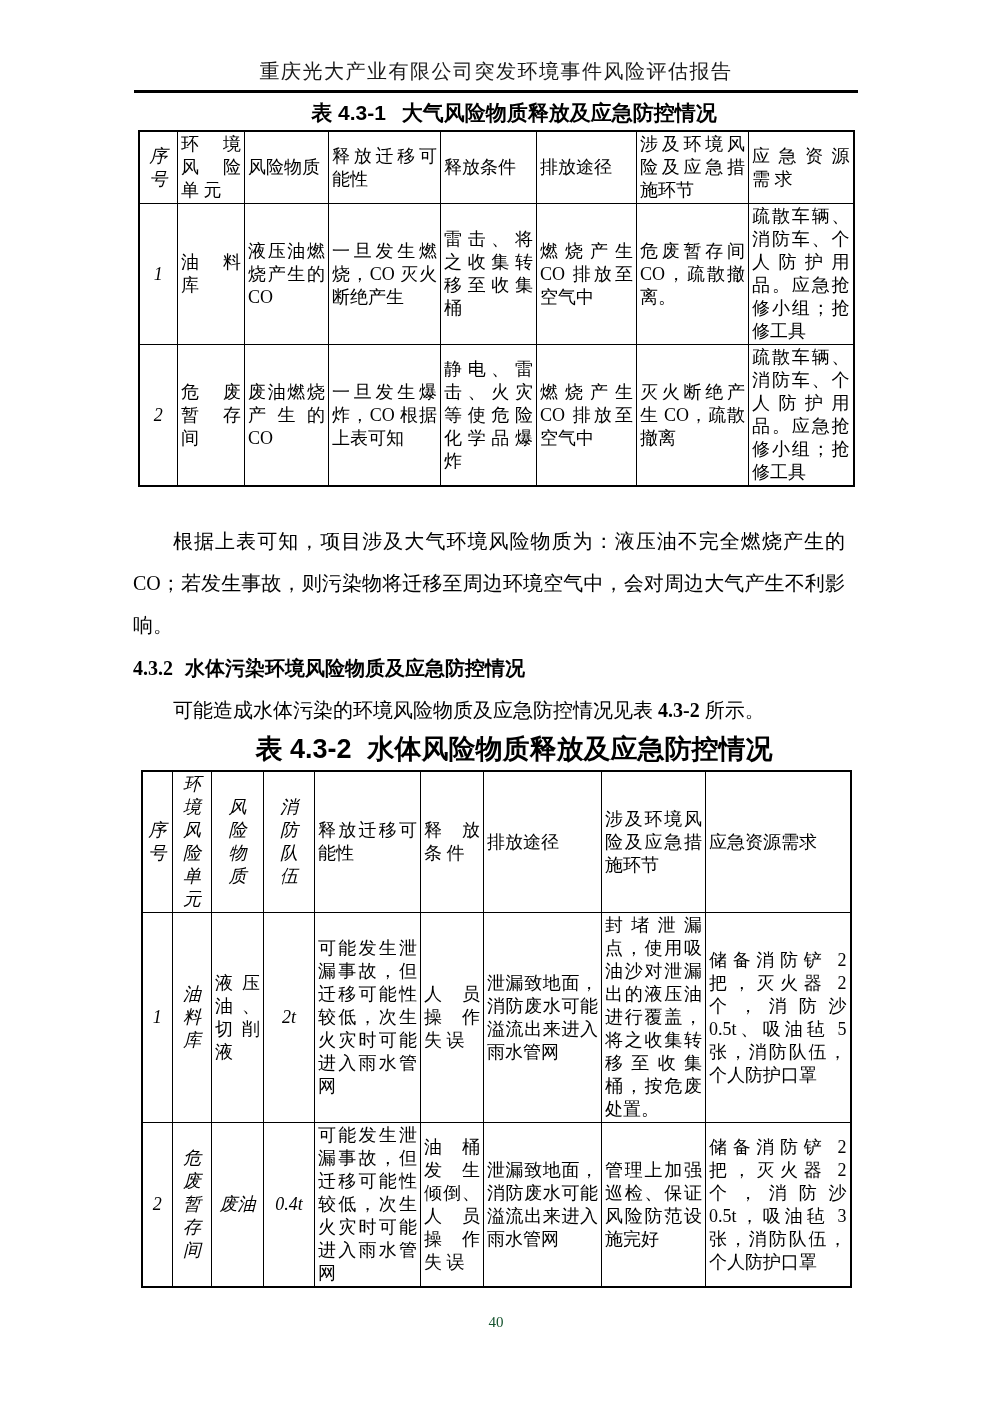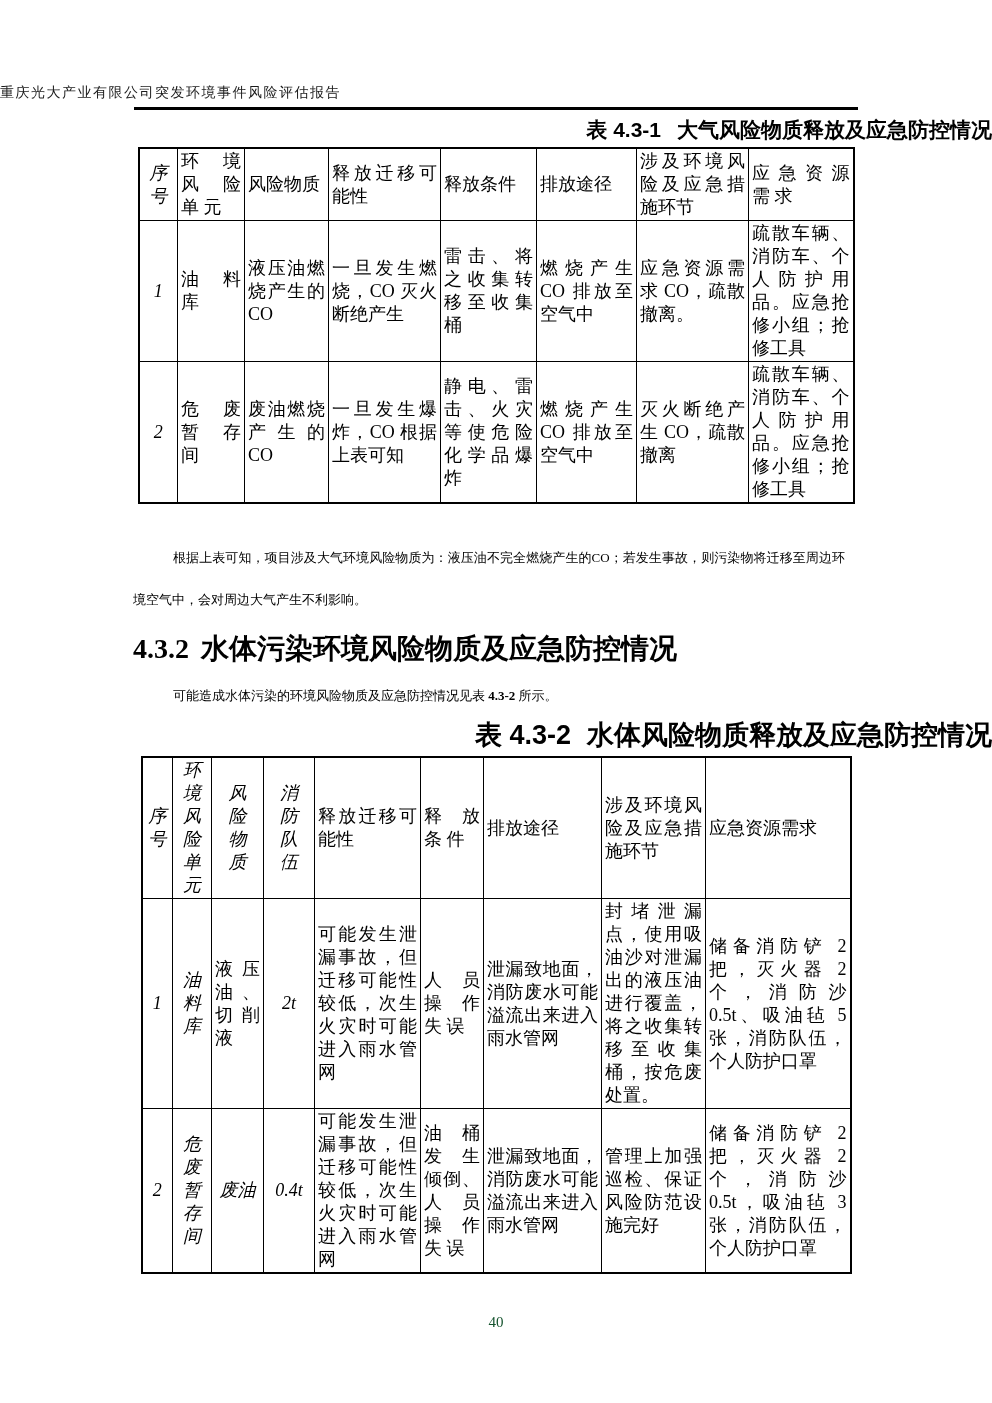--- a/index.html
+++ b/index.html
@@ -2,26 +2,26 @@
 <html><head>
 <meta charset="utf-8">
 <style>
   html,body{margin:0;padding:0;overflow:hidden;}
   body{
     width:992px;height:1403px;background:#ffffff;color:#000;
     font-family:"Liberation Serif","DejaVu Serif",serif;
     position:relative;
   }
   .pagehead{
-    padding-top:84px;font-size:14px;color:#1a1a1a;
+    padding-top:58px;text-align:center;font-size:20px;color:#1a1a1a;
     letter-spacing:1.5px;
   }
   .rule{width:724px;height:3px;background:#000;margin:5px auto 0;}
   .cap{
-    text-align:right;font-family:"Liberation Sans","DejaVu Sans",sans-serif;
+    text-align:center;font-family:"Liberation Sans","DejaVu Sans",sans-serif;
     font-weight:bold;color:#000;padding-left:36px;
   }
   .cap1{font-size:21px;margin-top:6px;}
   .cap2{font-size:27px;margin-top:5px;}
   .cap .cap-label{margin-right:16px;}
   table{
     border-collapse:collapse;table-layout:fixed;margin:3px auto 0;
     border:2.5px solid #000;
   }
   td{
@@ -31,27 +31,27 @@
   }
   td.ctr{text-align:center;font-style:italic;}
   .vert{display:inline-block;width:1.15em;text-align:center;}
   #t1 tr.hrow{height:66px;}
   #t1 tr.r1{height:134px;}
   #t1 tr.r2{height:135px;}
   #t2 tr.hrow{height:135px;}
   #t2 tr.r1{height:202px;}
   #t2 tr.r2{height:158px;}
   p.body{
-    margin:33px 147px 0 133px;font-size:13px;line-height:42px;
+    margin:33px 147px 0 133px;font-size:20px;line-height:42px;
     text-align:justify;text-indent:40px;
   }
   p.oneline{margin-top:12px;line-height:32px;}
   .bnum{font-weight:bold;}
   h2.sec{
-    margin:9px 133px 0 133px;font-size:28px;font-weight:bold;
+    margin:9px 133px 0 133px;font-size:20px;font-weight:bold;
     font-family:"Liberation Sans","DejaVu Sans",sans-serif;
   }
   h2.sec .sec-num{
     font-family:"Liberation Serif","DejaVu Serif",serif;margin-right:12px;
   }
   .pagefoot{
     position:absolute;left:0;top:1314px;width:100%;
     text-align:center;font-size:15px;color:#14532d;
   }
 </style>
@@ -87,21 +87,21 @@
       <td>涉及环境风险及应急措施环节</td>
       <td>应 急 资 源 需 求</td>
     </tr>
     <tr class="r1">
       <td class="ctr">1</td>
       <td>油 料 库</td>
       <td>液压油燃烧产生的CO</td>
       <td>一旦发生燃烧，CO 灭火断绝产生</td>
       <td>雷击、将之收集转移至收集桶</td>
       <td>燃烧产生 CO 排放至空气中</td>
-      <td>应急资源需求 CO，疏散撤离。</td>
+      <td>危废暂存间 CO，疏散撤离。</td>
       <td>疏散车辆、消防车、个人防护用品。应急抢修小组；抢修工具</td>
     </tr>
     <tr class="r2">
       <td class="ctr">2</td>
       <td>危 废 暂 存 间</td>
       <td>废油燃烧产生的CO</td>
       <td>一旦发生爆炸，CO 根据上表可知</td>
       <td>静电、雷击、火灾等使危险化学品爆炸</td>
       <td>燃烧产生 CO 排放至空气中</td>
       <td>灭火断绝产生 CO，疏散撤离</td>

